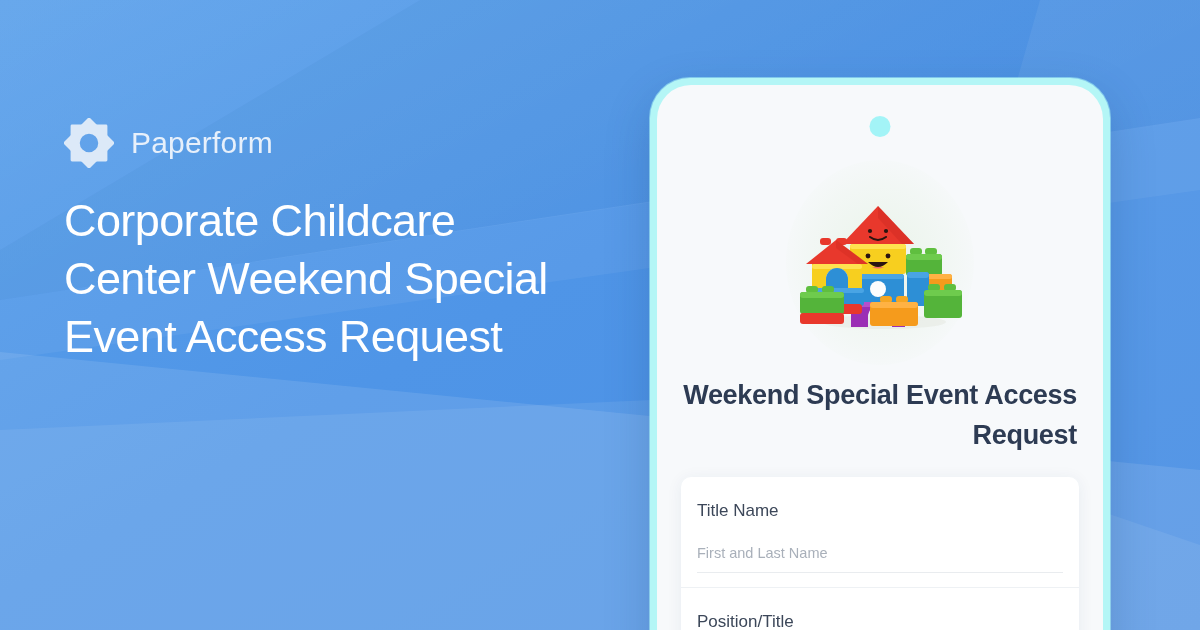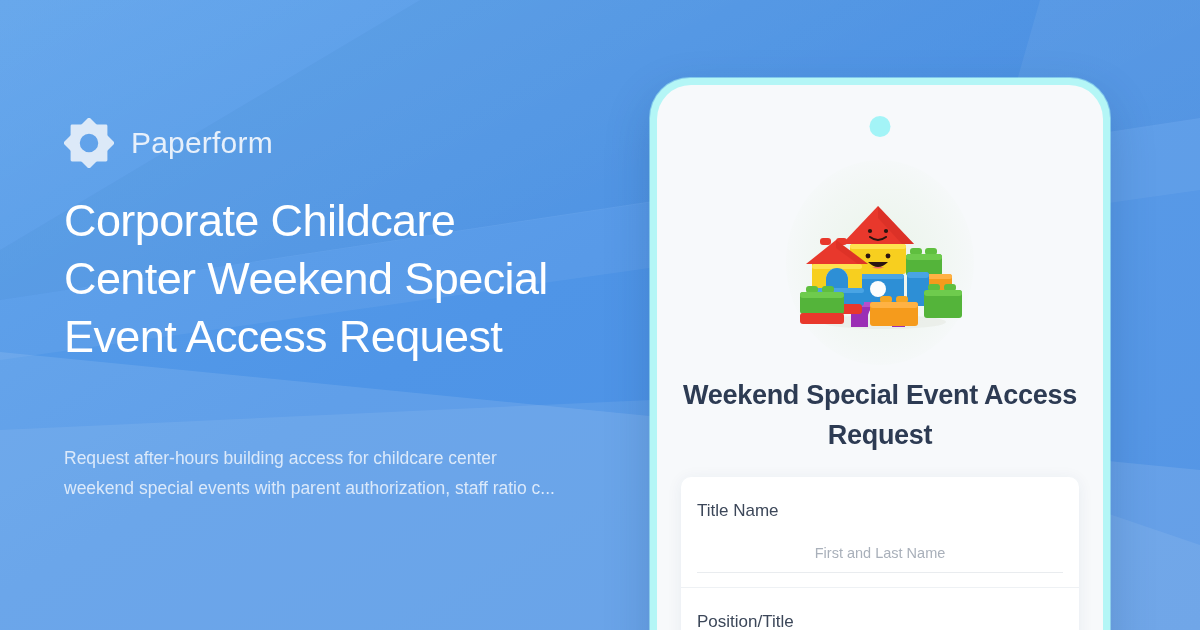--- a/index.html
+++ b/index.html
@@ -59,31 +59,31 @@
   .camera{position:absolute;top:31px;left:50%;transform:translateX(-50%);
     width:21px;height:21px;border-radius:50%;background:#a3f4f7;}
 
   .hero{position:absolute;top:62px;left:0;right:0;height:230px;
     display:flex;align-items:center;justify-content:center;}
   .hero-glow{position:absolute;width:188px;height:205px;border-radius:50%;
     background:radial-gradient(ellipse at center,rgba(214,236,208,.42) 0%,rgba(226,240,222,.22) 55%,rgba(247,249,251,0) 78%);}
   .hero-art{position:relative;width:176px;height:160px;}
 
   .form-title{position:absolute;top:290px;left:26px;right:26px;
-    text-align:center;font-size:27px;line-height:40px;font-weight:700;
+    text-align:right;font-size:27px;line-height:40px;font-weight:700;
     color:#2d3b53;letter-spacing:-.3px;}
 
   .form-card{position:absolute;left:24px;right:24px;top:392px;bottom:0;
     background:#ffffff;border-radius:10px 10px 0 0;
     box-shadow:0 2px 16px rgba(35,60,100,.07);overflow:hidden;}
   .field{padding:22px 16px 0 16px;}
   .field + .field{border-top:1px solid #eef1f4;margin-top:14px;}
   .field-label{font-size:17px;color:#3c4759;font-weight:400;line-height:24px;}
   .field-input{margin-top:22px;font-size:14.5px;color:#a9b0ba;
-    padding-bottom:11px;border-bottom:1px solid #e9ecef;text-align:center;}
+    padding-bottom:11px;border-bottom:1px solid #e9ecef;}
 </style>
 </head>
 <body>
 
 <div class="stage">
 
   <div class="bg-base"></div>
   <div class="wedge wedge-1"></div>
   <div class="wedge wedge-5"></div>
   <div class="wedge wedge-2"></div>
@@ -107,21 +107,20 @@
             <rect x="6.6" y="6.6" width="36.8" height="36.8" rx="1.4" transform="rotate(45 25 25)"></rect>
           </g>
           <circle cx="25" cy="25" r="10.4" fill="none" stroke="#dce9f8" stroke-width="2.3"></circle>
         </svg>
       </span>
       <span class="brand-name">Paperform</span>
     </div>
 
     <div class="headline">Corporate Childcare Center Weekend Special Event Access Request</div>
 
-    <div class="subcopy">Request after-hours building access for childcare center weekend special events with parent authorization, staff ratio c...</div>
   </div>
 
   <div class="phone">
     <div class="phone-screen">
 
       <div class="camera"></div>
 
       <div class="hero">
         <div class="hero-glow"></div>
         <span class="hero-art">

